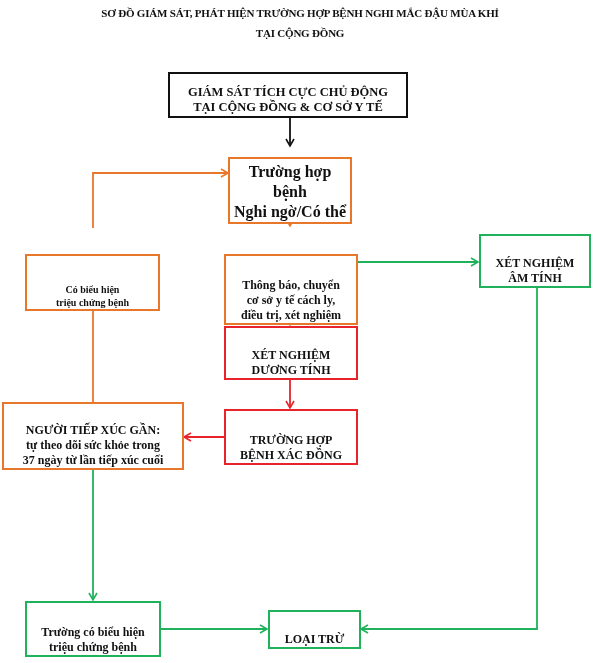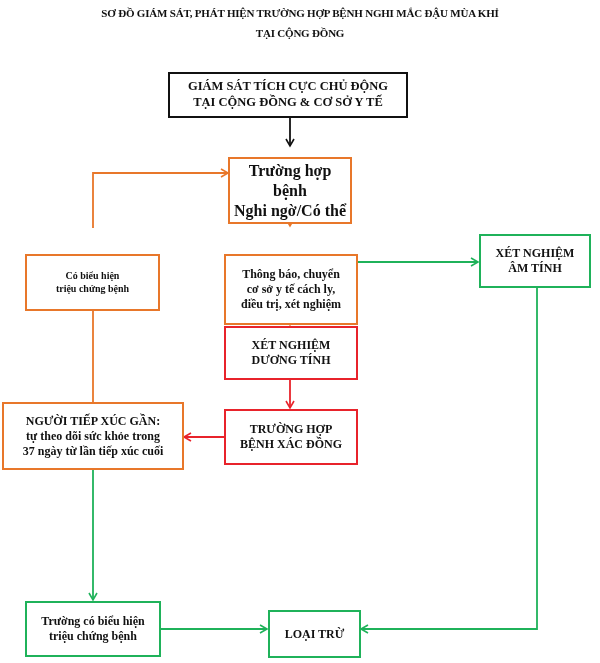--- a/index.html
+++ b/index.html
@@ -3,21 +3,21 @@
   <meta charset="utf-8">
   <style>
     html, body { margin: 0; padding: 0; background: #ffffff; }
     body { width: 600px; height: 663px; position: relative; overflow: hidden;
            font-family: "Liberation Serif", "DejaVu Serif", serif; color: #111; }
     .title { position: absolute; left: 0; width: 600px; text-align: center;
              font-weight: bold; font-size: 11px; letter-spacing: -0.2px; }
     .t1 { top: 7px; }
     .t2 { top: 27px; }
     .box { position: absolute; box-sizing: border-box; background: #fff;
-           display: flex; align-items: center; justify-content: center;
+           display: flex; align-items: flex-end; justify-content: center;
            text-align: center; font-weight: bold; line-height: 1.25; }
     .box span { white-space: pre-line; }
     .black { border: 2.5px solid #111; }
     .orange { border: 2px solid #e8772a; }
     .red { border: 2px solid #e8232b; }
     .green { border: 2px solid #1fb25a; }
     svg.links { position: absolute; left: 0; top: 0; }
   </style>
 </head>
 <body>
@@ -104,15 +104,15 @@
   <span>NGƯỜI TIẾP XÚC GẦN:
 tự theo dõi sức khỏe trong
 37 ngày từ lần tiếp xúc cuối</span>
 </div>
 
 <div class="box green" style="left:25px; top:601px; width:136px; height:56px; font-size:12px;">
   <span>Trường có biểu hiện
 triệu chứng bệnh</span>
 </div>
 
-<div class="box green" style="left:268px; top:610px; width:93px; height:48px; font-size:12px;">
+<div class="box green" style="left:268px; top:610px; width:93px; height:39px; font-size:12px;">
   <span>LOẠI TRỪ</span>
 </div>
 
 </body></html>

